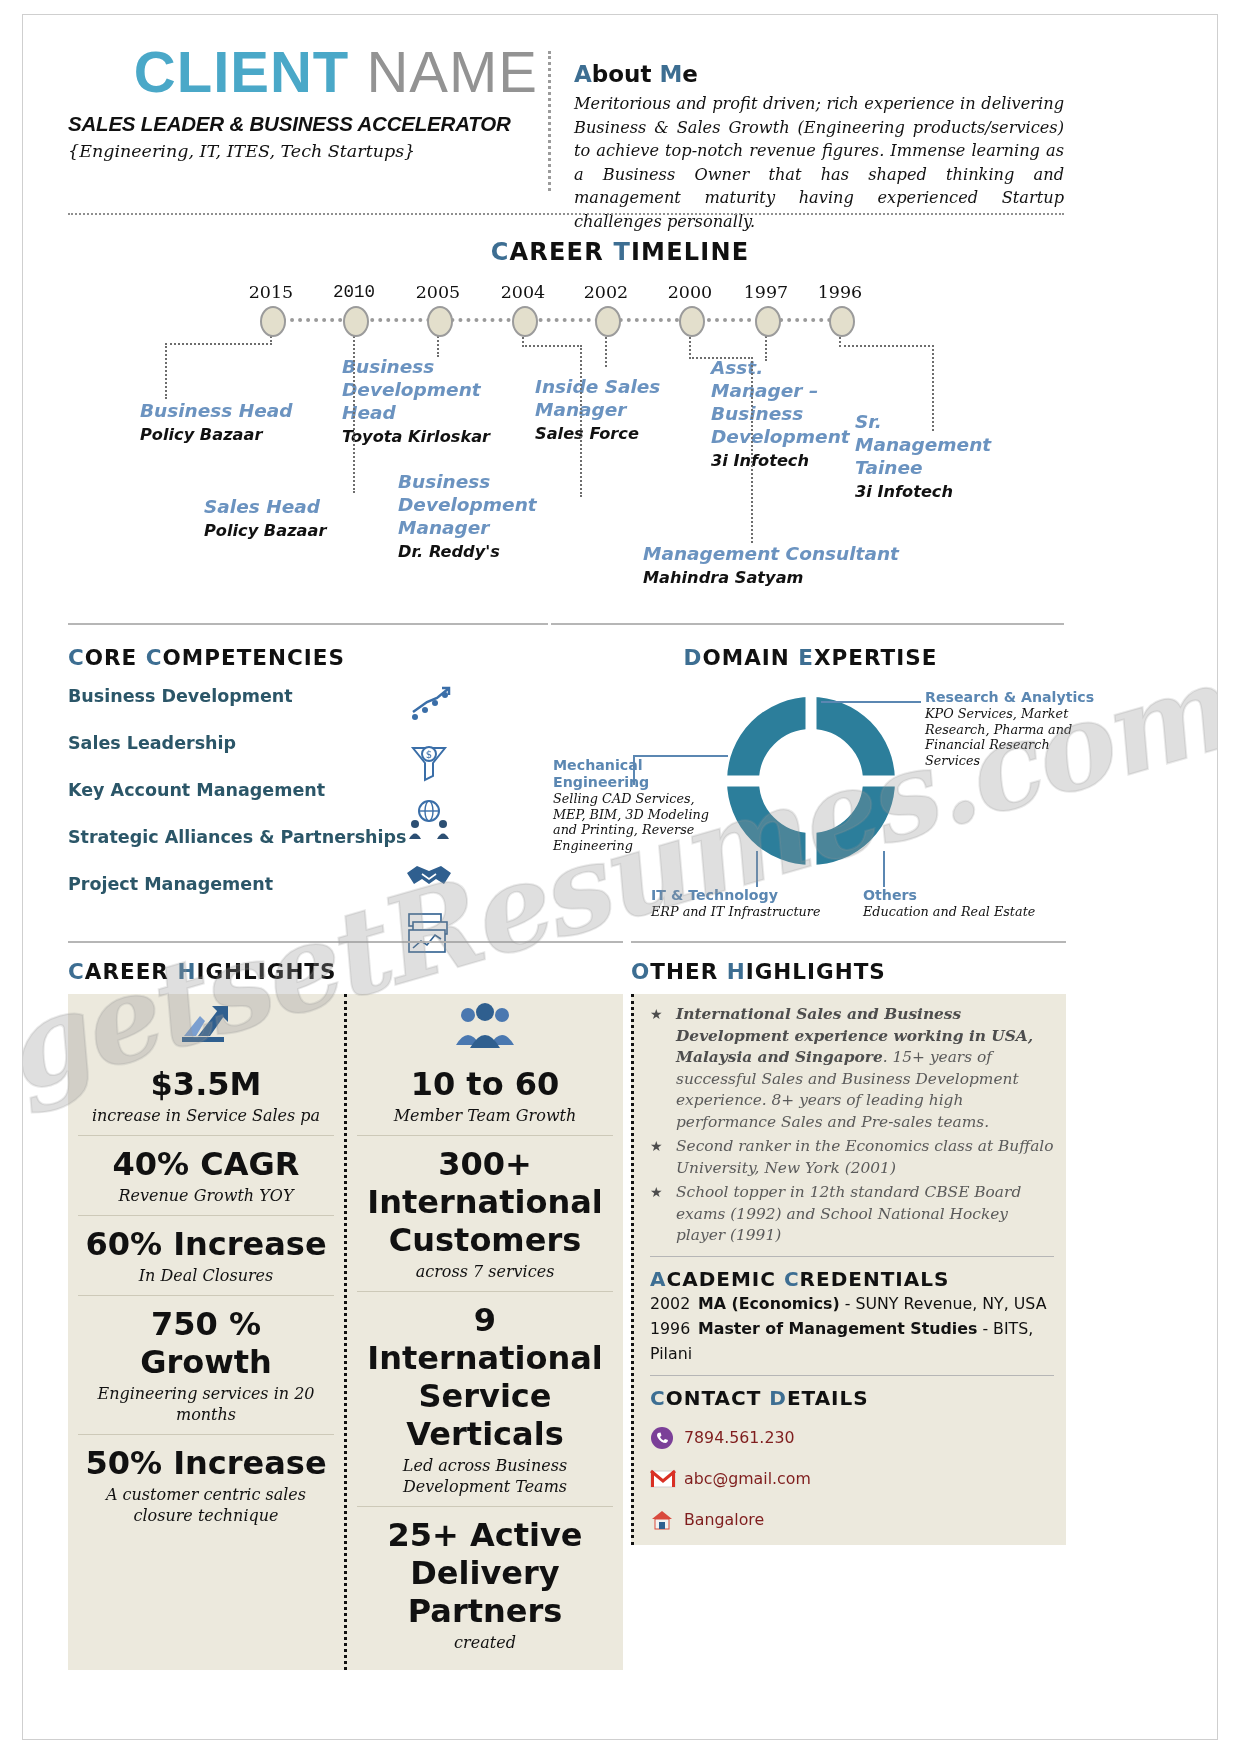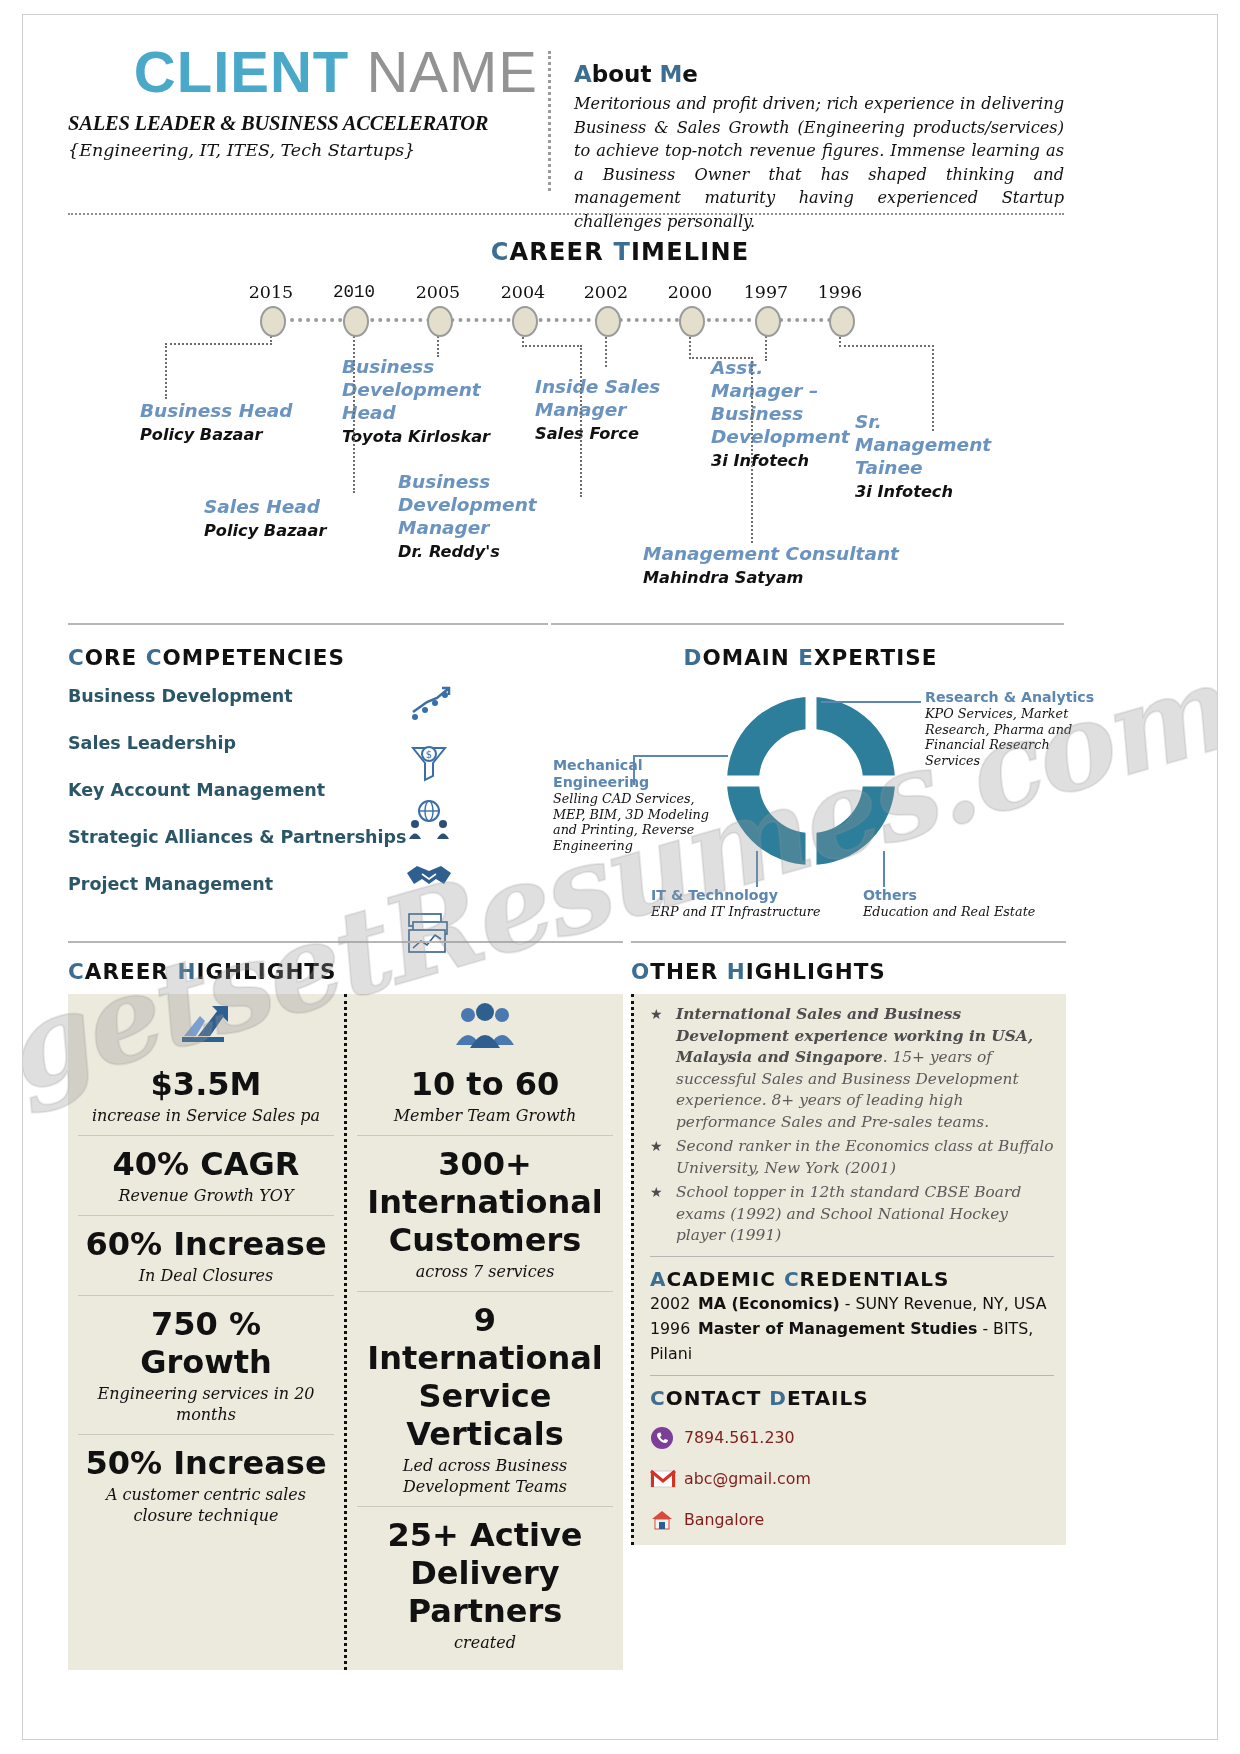--- a/index.html
+++ b/index.html
@@ -34,21 +34,21 @@
   }
 
   
   .header{position:absolute;left:0;top:0;width:100%;height:178px;}
   .name-block{position:absolute;left:45px;top:26px;width:470px;}
   .name-line{font-size:58px;font-weight:bold;letter-spacing:1px;line-height:62px;
     font-family:"Liberation Sans", sans-serif;text-align:right;}
   .name-first{color:#4aa8c8;}
   .name-last{color:#939393;font-weight:normal;}
   .name-title{font-size:20.5px;font-weight:bold;font-style:italic;color:#111;margin-top:9px;
-    font-family:Liberation Serif, serif;letter-spacing:-0.2px;}
+    font-family:Liberation Sans, sans-serif;letter-spacing:-0.2px;}
   .name-sub{font-size:17.5px;font-style:italic;color:#111;margin-top:5px;
     font-family:"DejaVu Serif", serif;}
 
   .vdots{position:absolute;left:525px;top:36px;width:2px;height:140px;
     border-left:3px dotted #9b9b9b;}
 
   .about{position:absolute;left:551px;top:46px;width:490px;}
   .about h2{margin:0 0 5px 0;font-size:23px;font-weight:bold;color:#111;
     font-family:"DejaVu Sans", sans-serif;letter-spacing:0px;}
   .about h2 .cap{color:#3d6e92;}

